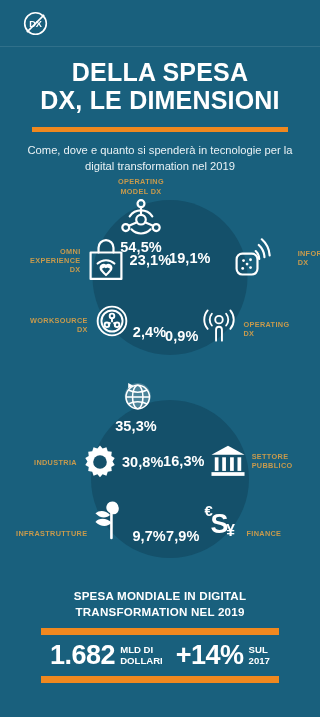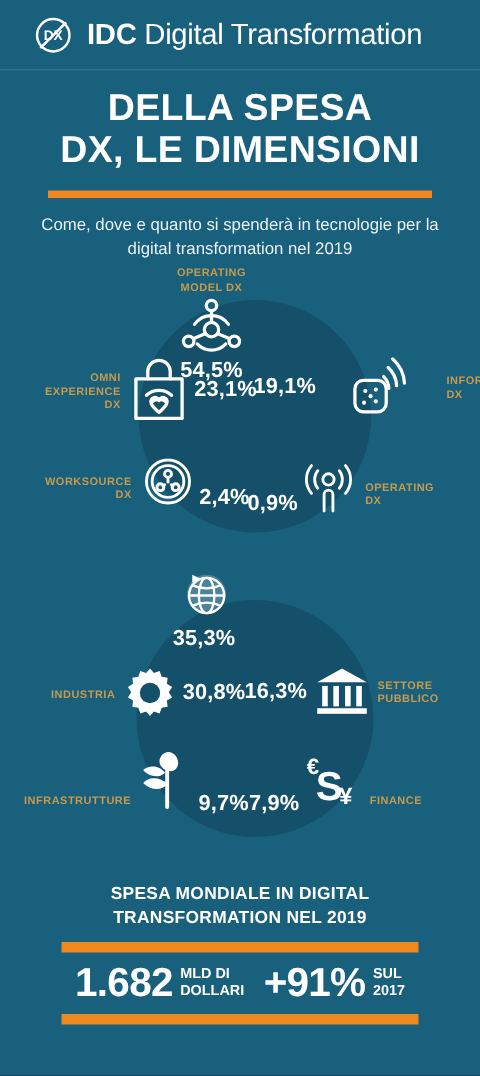--- a/index.html
+++ b/index.html
@@ -197,24 +197,20 @@
 <body>
 
 <div class="page">
 
   <div class="header">
     <svg class="logo-mark" viewBox="0 0 100 100">
       <circle cx="50" cy="50" r="40" fill="none" stroke="#ffffff" stroke-width="6"></circle>
       <line x1="18" y1="82" x2="82" y2="18" stroke="#ffffff" stroke-width="6"></line>
       <text x="50" y="62" text-anchor="middle" font-family="Liberation Sans, sans-serif" font-size="34" font-weight="bold" fill="#ffffff">DX</text>
     </svg>
-    <div class="brand">
-      <span class="b-bold">IDC</span>
-      <span class="b-light">Digital Transformation</span>
-    </div>
   </div>
 
   <div class="title-wrap">
     <div class="main-title">
       <div>DELLA SPESA</div>
       <div>DX, LE DIMENSIONI</div>
     </div>
     <div class="rule"></div>
     <div class="subtitle">Come, dove e quanto si spenderà in tecnologie per la digital transformation nel 2019</div>
   </div>
@@ -387,21 +383,21 @@
   <div class="footer">
     <div class="footer-title">SPESA MONDIALE IN DIGITAL TRANSFORMATION NEL 2019</div>
     <div class="footer-bar"></div>
     <div class="figures">
       <div class="fig">
         <span class="fig-big">1.682</span>
         <span class="fig-small">MLD DI
 DOLLARI</span>
       </div>
       <div class="fig">
-        <span class="fig-big">+91%</span>
+        <span class="fig-big">+14%</span>
         <span class="fig-small">SUL
 2017</span>
       </div>
     </div>
     <div class="footer-bar"></div>
   </div>
 
 </div>
 
 </body></html>

